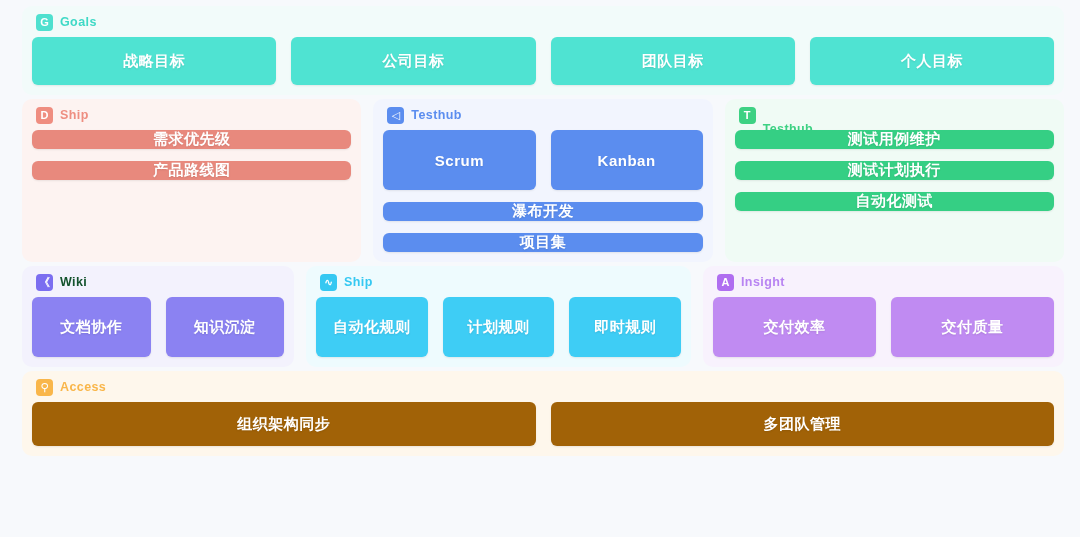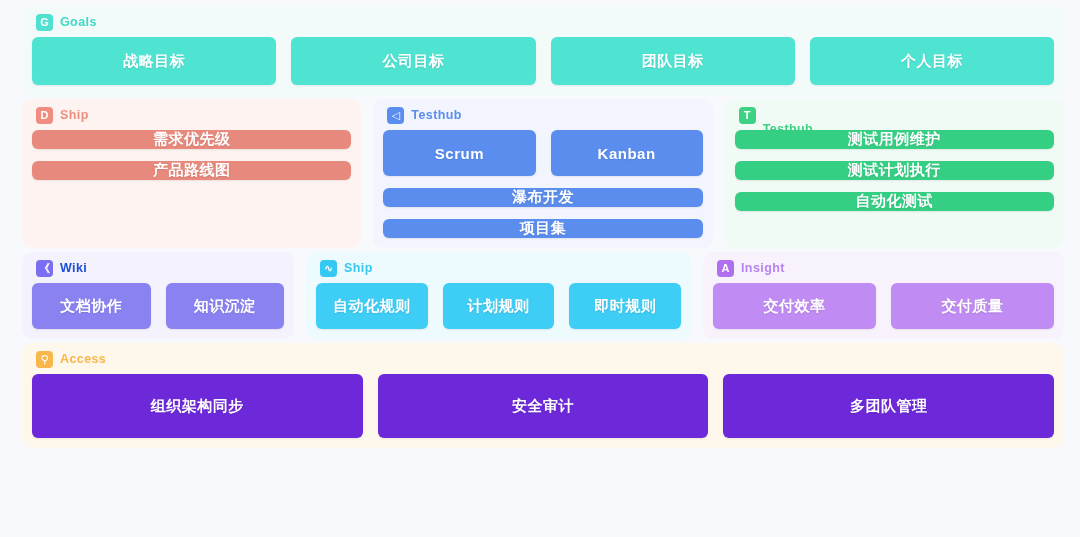--- a/index.html
+++ b/index.html
@@ -62,21 +62,21 @@
   }
   .btn-col {
     display: flex;
     flex-direction: column;
     gap: 12px;
     width: 100%;
   }
 
   .chip {
     flex: 1 1 0;
-    height: 46px;
+    height: 60px;
     border-radius: 6px;
     display: flex;
     align-items: center;
     justify-content: center;
     color: #ffffff;
     font-size: 15px;
     font-weight: bold;
     letter-spacing: .5px;
     text-shadow: 0 1px 2px rgba(0,0,0,.10);
     box-shadow: 0 1px 2px rgba(0,0,0,.08);
@@ -109,39 +109,39 @@
   .sec-testhub .chip { background: #35cf84; }
 
   
   .low-band { display: flex; gap: 12px; width: 100%; }
   .low-wiki    { flex: 0 0 272px; }
   .low-flow    { flex: 0 0 385px; }
   .low-insight { flex: 1 1 auto; }
 
   .sec-wiki        { background: #f3f2fd; }
   .sec-wiki .sec-icon  { background: #7b6ef0; }
-  .sec-wiki .sec-title { color: #1d4ed8; }
+  .sec-wiki .sec-title { color: #14532d; }
   .sec-wiki .chip { background: #8b82f2; }
 
   .sec-flow        { background: #eefbfe; }
   .sec-flow .sec-icon  { background: #35c8f2; }
   .sec-flow .sec-title { color: #35c8f2; }
   .sec-flow .chip { background: #3ecdf5; }
 
   .sec-insight     { background: #f8f2fd; }
   .sec-insight .sec-icon  { background: #b06ef0; }
   .sec-insight .sec-title { color: #b884f2; }
   .sec-insight .chip { background: #c08bf2; }
 
   
   .sec-access      { background: #fef7ec; }
   .sec-access .sec-icon  { background: #f9b64a; }
   .sec-access .sec-title { color: #f9b64a; }
   .sec-access .chip { background: #f9b css; }
-  .sec-access .chip { background: #6d28d9; height: 64px; }
+  .sec-access .chip { background: #a16207; height: 44px; }
 </style>
 </head>
 <body>
 
 <div class="canvas">
 
   <div class="section sec-goals">
     <div class="section-head">
       <span class="sec-icon">G</span>
       <span class="sec-title">Goals</span>
@@ -234,18 +234,17 @@
 
   </div>
 
   <div class="section sec-access">
     <div class="section-head">
       <span class="sec-icon">⚲</span>
       <span class="sec-title">Access</span>
     </div>
     <div class="btn-row">
       <div class="chip">组织架构同步</div>
-      <div class="chip">安全审计</div>
       <div class="chip">多团队管理</div>
     </div>
   </div>
 
 </div>
 
 </body></html>

